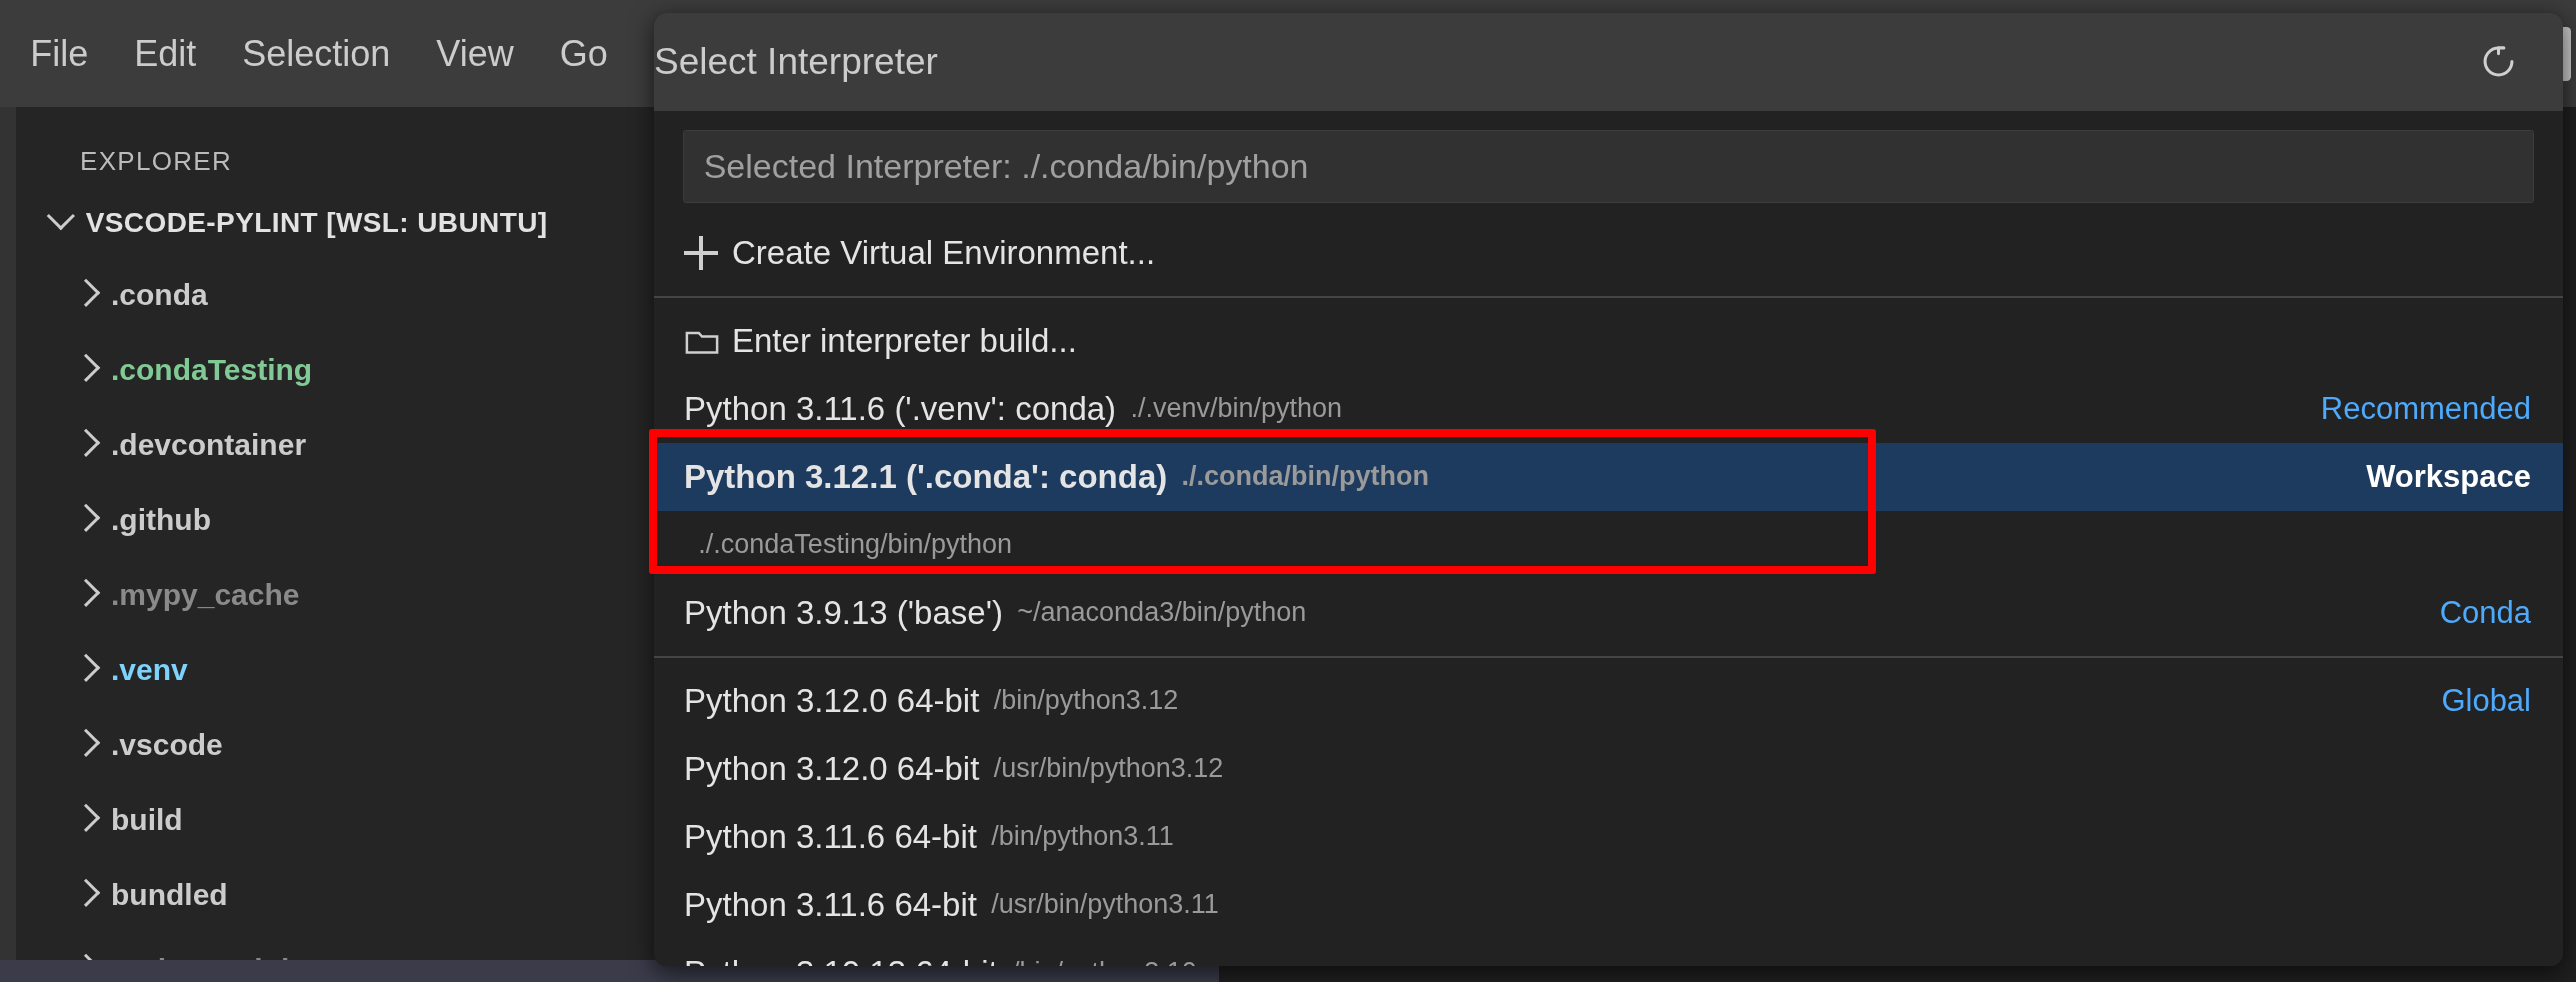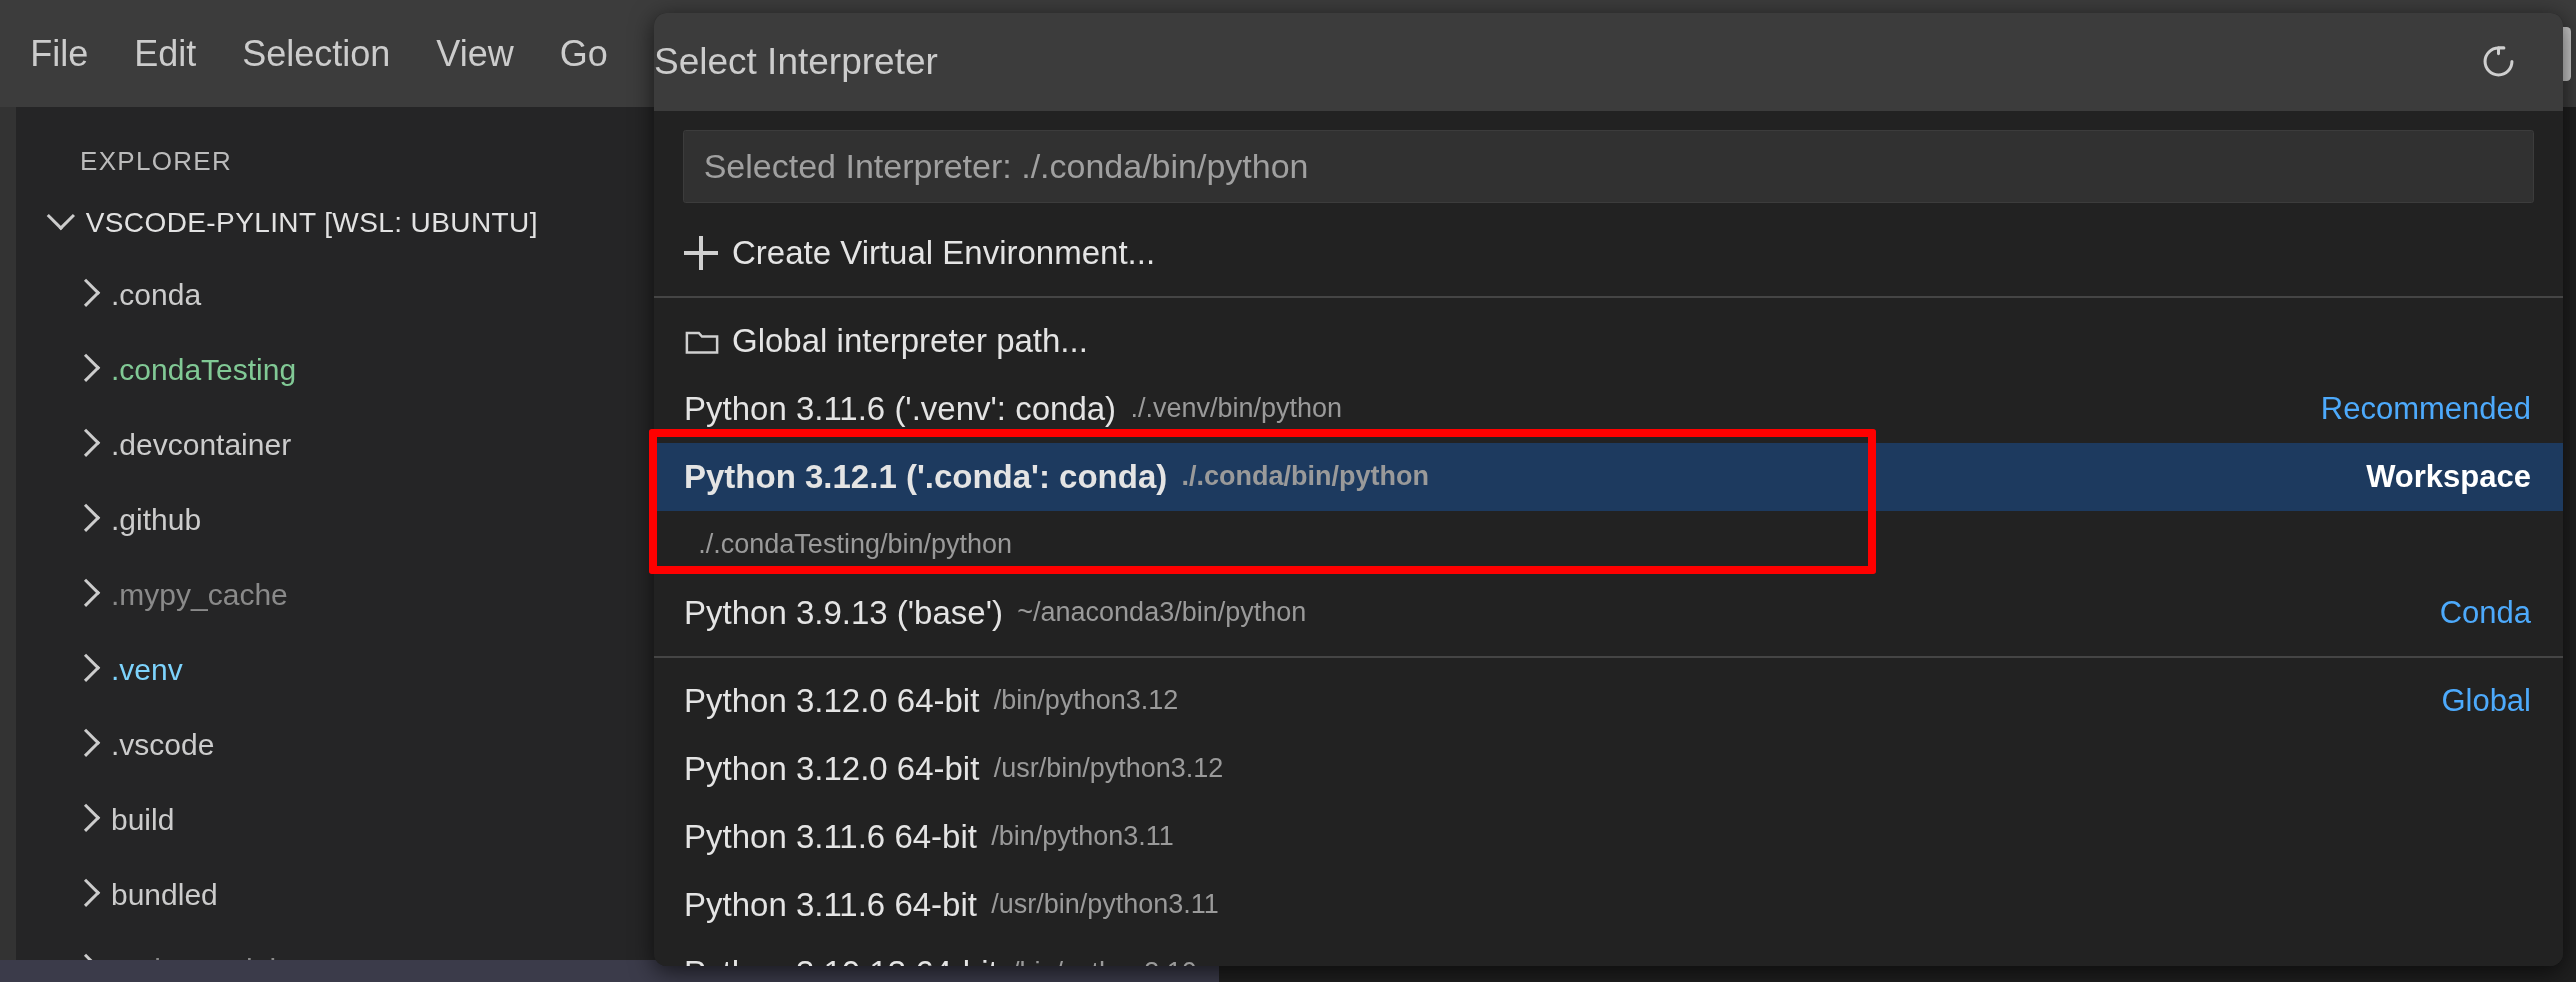--- a/index.html
+++ b/index.html
@@ -72,30 +72,31 @@
     align-items: center;
     height: 68px;
     padding-left: 19.7px;
   }
 
   #tree-root .twisty { width: 50px; text-align: center; }
 
   #tree-root .root-label {
     color: #e2e2e2;
     font-size: 28px;
-    font-weight: normal;
+    font-weight: bold;
     letter-spacing: 0.4px;
     white-space: nowrap;
   }
 
   .tree-item {
     display: flex;
     align-items: center;
     height: 75px;
     padding-left: 45px;
+    font-weight: bold;
   }
 
   .tree-item .twisty { width: 50px; text-align: center; }
 
   .tree-item .item-label {
     font-size: 30px;
     white-space: nowrap;
   }
 
   .chev {
@@ -365,21 +366,21 @@
             </span>
             <span class="row-label">Create Virtual Environment...</span>
           </div>
           <div class="qp-separator"></div>
           <div class="qp-row">
             <span class="row-icon">
               <svg width="36" height="32" viewBox="0 0 20 18" fill="none" stroke="#cfcfcf" stroke-width="1.4">
                 <path d="M1.5 4.5 V15.5 H18.5 V6.5 H10 L8.2 4.5 Z"></path>
               </svg>
             </span>
-            <span class="row-label">Global interpreter path...</span>
+            <span class="row-label">Enter interpreter build...</span>
           </div>
         </div>
       <div class="qp-list" id="qp-items">
           <div class="qp-row">
             <span class="row-label">Python 3.11.6 ('.venv': conda)</span>
             <span class="row-detail">./.venv/bin/python</span>
             <span class="row-badge">Recommended</span>
           </div>
           <div class="qp-row selected">
             <span class="row-label">Python 3.12.1 ('.conda': conda)</span>

